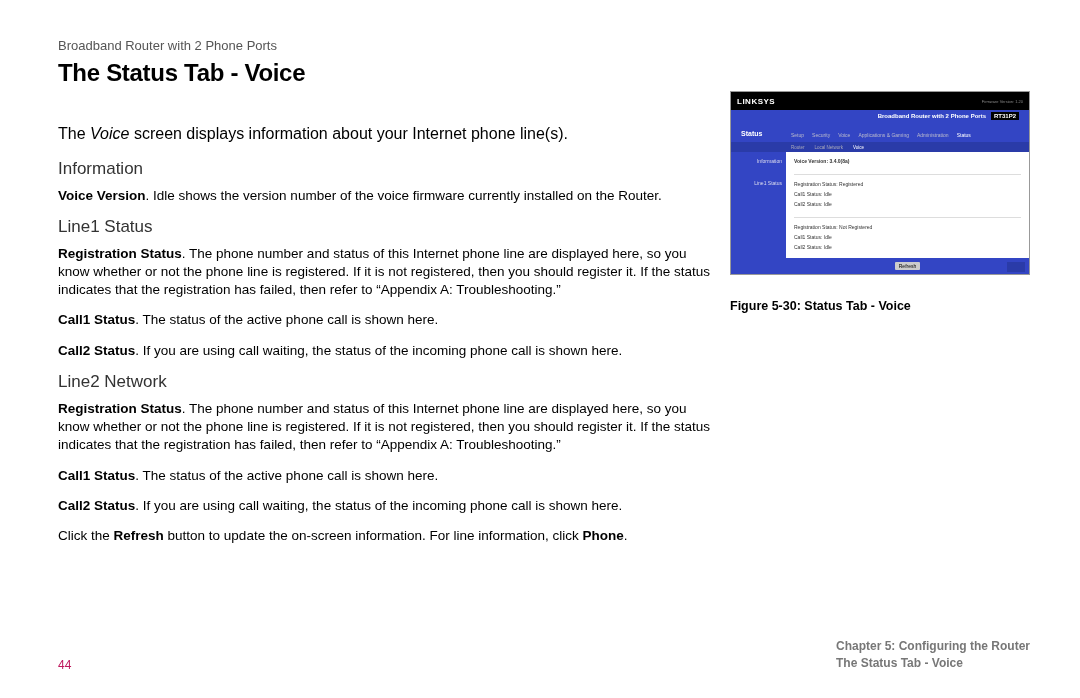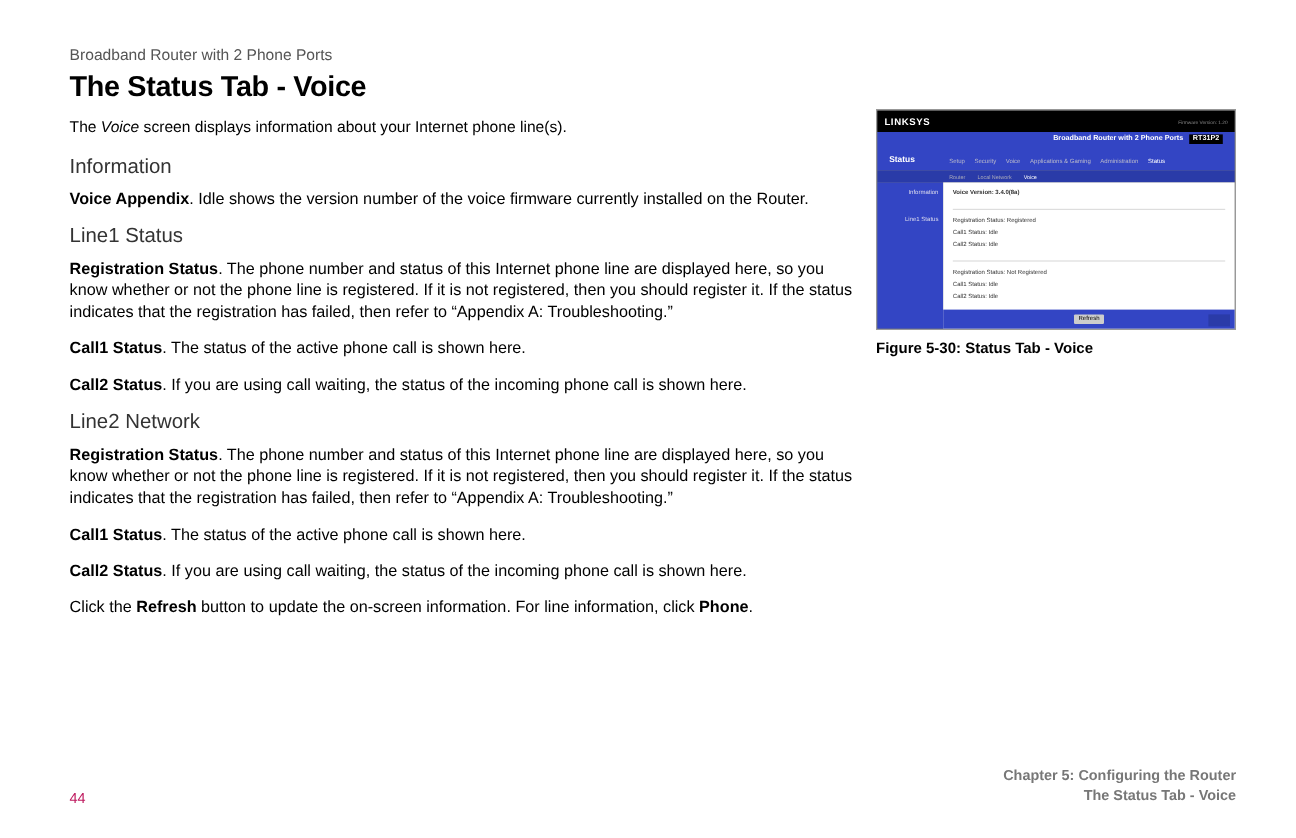--- a/index.html
+++ b/index.html
@@ -36,23 +36,24 @@
     }
     .left-col {
       flex: 1;
     }
     .right-col {
       width: 300px;
       flex-shrink: 0;
       margin-top: -6px;
     }
     .intro {
-      font-size: 13px;
+      font-size: 16px;
       line-height: 1.35;
       margin-bottom: 14px;
+      margin-top: 26px;
     }
     .section-head {
       font-size: 17px;
       font-weight: normal;
       color: #333;
       margin-bottom: 8px;
       margin-top: 4px;
       font-family: 'Arial Narrow', Arial, sans-serif;
     }
     .para {
@@ -62,37 +63,36 @@
     }
     .bold {
       font-weight: bold;
     }
     .italic {
       font-style: italic;
     }
     .figure-caption {
       font-size: 12.5px;
       font-weight: bold;
-      margin-top: 8px;
+      margin-top: 24px;
     }
     .footer {
       position: absolute;
       bottom: 26px;
       left: 58px;
       right: 50px;
       display: flex;
       justify-content: space-between;
       align-items: flex-end;
       font-size: 12px;
     }
     .page-num {
       color: #be185d;
     }
     .footer-right {
-      text-align: right;
       color: #777;
       font-weight: bold;
       font-size: 12px;
       line-height: 1.4;
     }
     
     .screenshot {
       width: 300px;
       height: 184px;
       border: 1px solid #999;
@@ -225,21 +225,21 @@
 
 <div class="content-wrap">
   <div class="left-col">
 
     <p class="intro">
       <span>The </span><span class="italic">Voice</span><span> screen displays information about your Internet phone line(s).</span>
     </p>
 
     <h2 class="section-head">Information</h2>
     <p class="para">
-      <span class="bold">Voice Appendix</span><span>. Idle shows the version number of the voice firmware currently installed on the Router.</span>
+      <span class="bold">Voice Version</span><span>. Idle shows the version number of the voice firmware currently installed on the Router.</span>
     </p>
 
     <h2 class="section-head">Line1 Status</h2>
     <p class="para">
       <span class="bold">Registration Status</span><span>. The phone number and status of this Internet phone line are displayed here, so you know whether or not the phone line is registered. If it is not registered, then you should register it. If the status indicates that the registration has failed, then refer to “Appendix A: Troubleshooting.”</span>
     </p>
     <p class="para">
       <span class="bold">Call1 Status</span><span>. The status of the active phone call is shown here.</span>
     </p>
     <p class="para">

